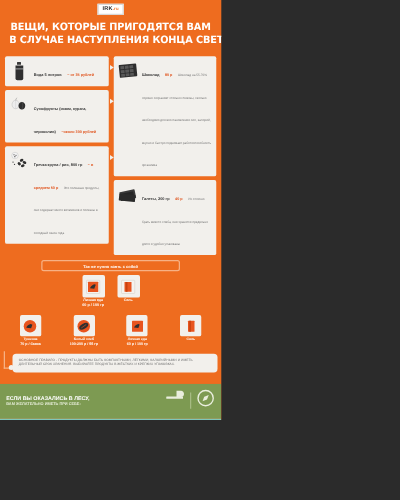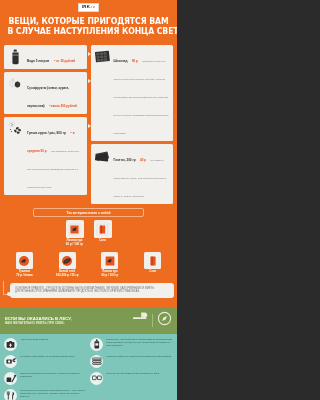--- a/index.html
+++ b/index.html
@@ -1,19 +1,19 @@
 <!DOCTYPE html>
 <html lang="ru"><head>
 <meta charset="utf-8">
 <title>IRK.ru infographic</title>
 <style>
   html,body{margin:0;padding:0;background:#2b2b2b;}
   body{font-family:"Liberation Sans","DejaVu Sans",sans-serif;}
   .page{
-    width:177px;height:400px;position:relative;overflow:hidden;
+    width:177px;height:336px;position:relative;overflow:hidden;
     background:#eb6b22;
   }
   
   .hdr{background:#ee6c1f;padding:3px 0 4px;position:relative;}
   .logo-wrap{display:flex;justify-content:center;align-items:center;height:9px;}
   .logo{
     background:#fff;color:#1b1b1b;font-weight:bold;font-size:4.4px;
     letter-spacing:.2px;padding:1px 3px;line-height:1;display:inline-block;
     border:0.5px solid #d8d8d8;
   }

